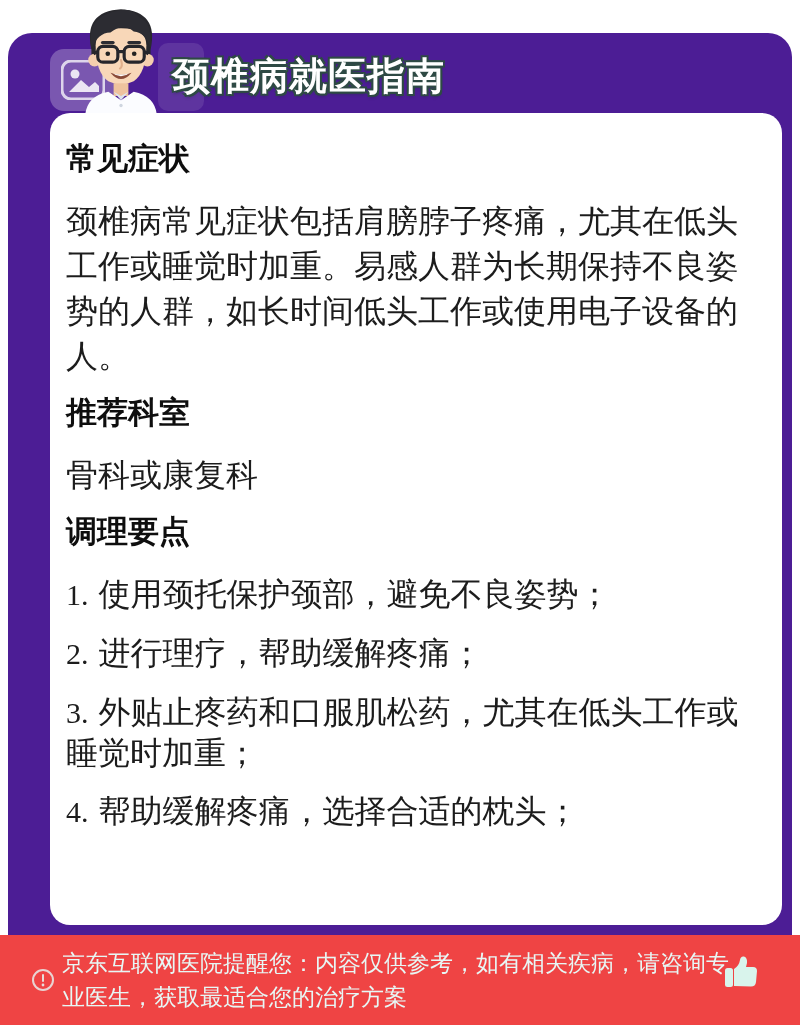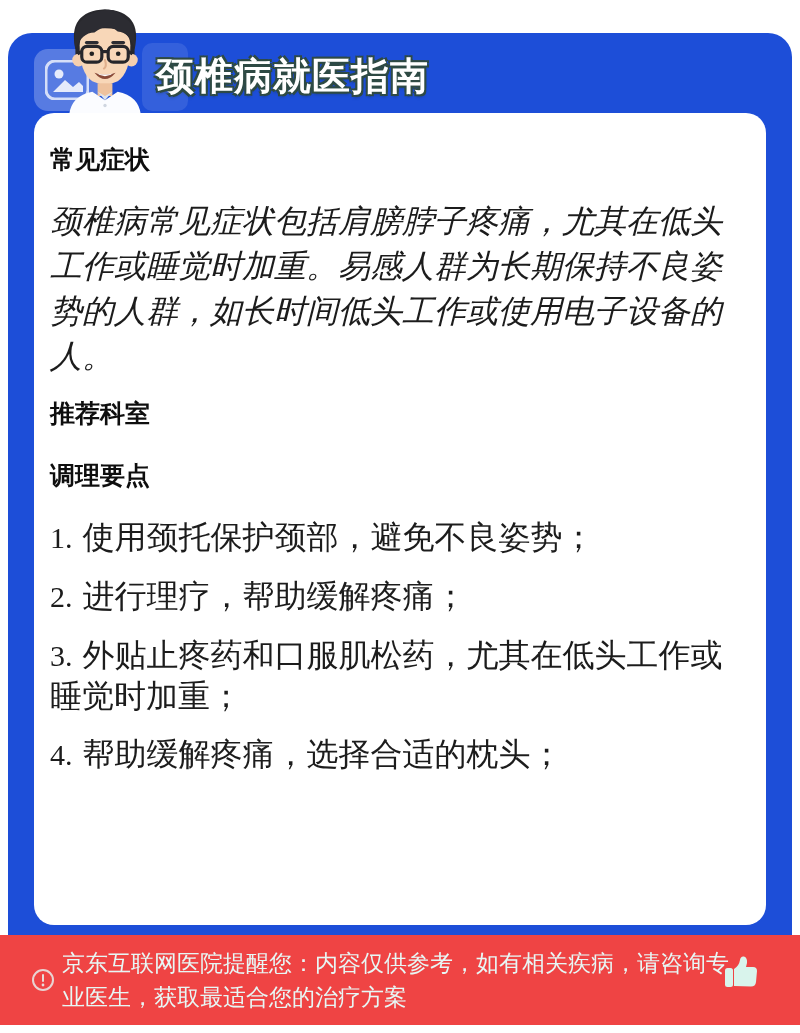--- a/index.html
+++ b/index.html
@@ -1,43 +1,43 @@
 <!DOCTYPE html>
 <html><head>
 <meta charset="utf-8">
 <style>
   * { margin:0; padding:0; box-sizing:border-box; }
   html,body { width:800px; height:1033px; background:#ffffff; overflow:hidden;
     font-family:"Liberation Sans","DejaVu Sans",sans-serif; }
 
   .panel { position:relative; margin:33px 8px 0 8px; width:784px; height:902px;
-    background:#1d4ed8; border-radius:24px 24px 0 0; }
+    background:#4c1d95; border-radius:24px 24px 0 0;padding-left:16px; }
 
   
   .header { position:relative; height:80px; }
   .bg-accent { position:absolute; left:134px; top:10px; width:46px; height:68px;
     background:rgba(255,255,255,0.10); border-radius:10px; }
   .photo-ph { position:absolute; left:26px; top:16px; width:66px; height:62px;
     background:rgba(255,255,255,0.26); border-radius:14px;
     display:flex; align-items:center; justify-content:center; }
   .avatar { position:absolute; left:44px; top:-30px; width:106px; height:112px; z-index:1; }
   .title { position:absolute; left:148px; top:18px; font-size:38px; font-weight:bold;
     letter-spacing:1px; color:#ffffff;
     text-shadow:-2px 2px 0 #2e4a44, 2px 2px 0 #2e4a44, 2px -2px 0 #2e4a44,
                 -2px -2px 0 #2e4a44, 0 3px 3px rgba(20,45,40,0.35); }
 
   
   .card { position:relative; z-index:2; margin:0 26px; width:732px; height:812px;
     background:#ffffff; border-radius:20px; padding:24px 16px 30px 16px; overflow:hidden;
     color:#161616; }
-  .card h2 { font-size:25px; line-height:44px; font-weight:bold; color:#0e0e0e;
+  .card h2 { font-size:31px; line-height:44px; font-weight:bold; color:#0e0e0e;
     margin:10px 0 18px 0; }
   .card h2:first-child { margin-top:0; }
   .card p.body { font-size:32px; line-height:45px; max-width:682px; margin:0 0 12px 0;
-    color:#1c1c1c;font-style:italic; }
+    color:#1c1c1c; }
   .care-list { list-style:none; margin-top:20px; }
   .care-list li { font-size:32px; line-height:40px; margin-bottom:18px; color:#1c1c1c; }
   .care-list .num { font-family:"Liberation Serif","DejaVu Serif",serif; font-size:30px;
     margin-right:10px; }
 
   
   .footer { position:relative; width:800px; height:90px; background:#ef4444; }
   .disclaimer { position:absolute; left:62px; top:11px; width:670px; font-size:23px;
     line-height:34px; color:#e7f7f5; }
   .info-icon { position:absolute; left:31px; top:33px; width:24px; height:24px; }
@@ -98,20 +98,21 @@
       </svg>
 
       <h1 class="title">颈椎病就医指南</h1>
     </div>
 
     <div class="card">
       <h2>常见症状</h2>
       <p class="body">颈椎病常见症状包括肩膀脖子疼痛，尤其在低头工作或睡觉时加重。易感人群为长期保持不良姿势的人群，如长时间低头工作或使用电子设备的人。</p>
 
       <h2>推荐科室</h2>
+      <p class="body">骨科或康复科</p>
 
       <h2>调理要点</h2>
       <ol class="care-list">
         <li><span class="num">1.</span><span>使用颈托保护颈部，避免不良姿势；</span></li>
         <li><span class="num">2.</span><span>进行理疗，帮助缓解疼痛；</span></li>
         <li><span class="num">3.</span><span>外贴止疼药和口服肌松药，尤其在低头工作或睡觉时加重；</span></li>
         <li><span class="num">4.</span><span>帮助缓解疼痛，选择合适的枕头；</span></li>
       </ol>
     </div>
   </div>

